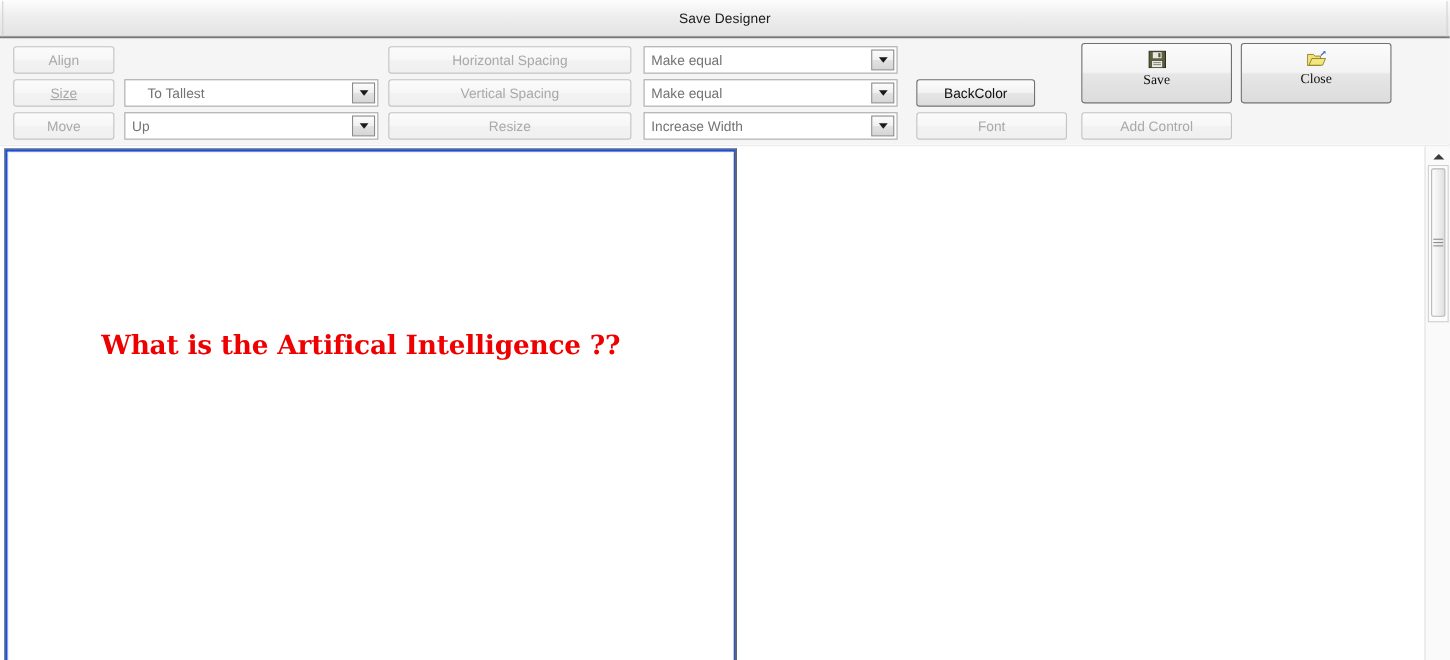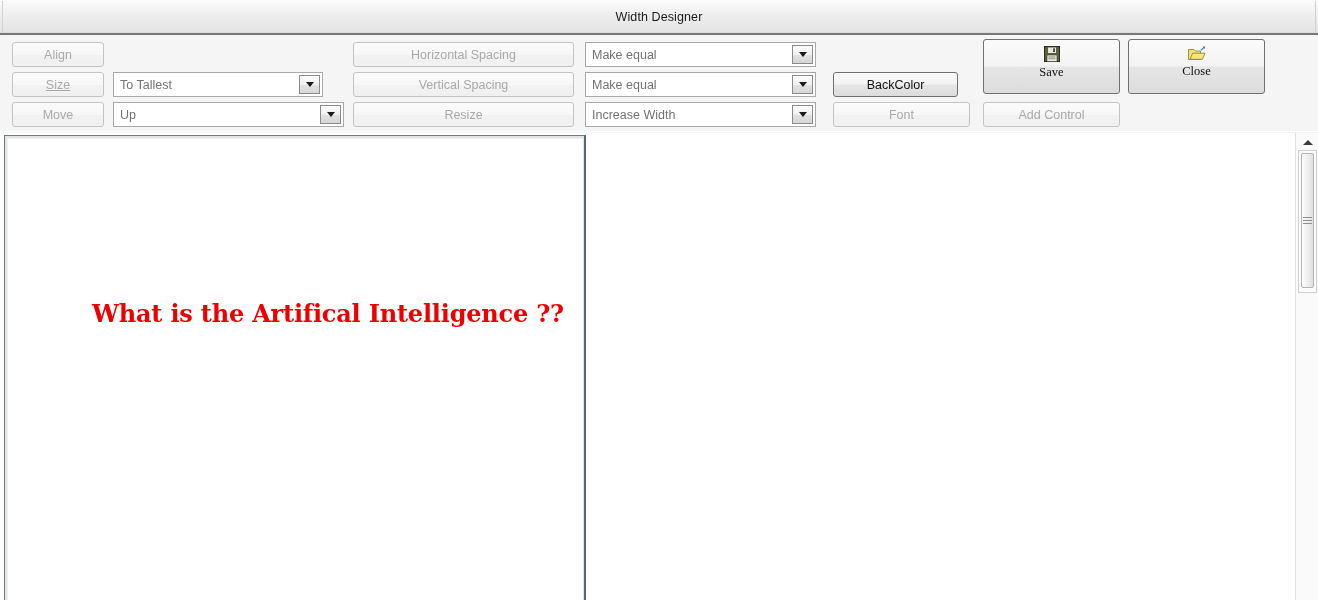--- a/index.html
+++ b/index.html
@@ -152,23 +152,23 @@
     position: absolute;
     left: 0; top: 133px;
     width: 1295px;
     height: 467px;
     background: #ffffff;
     box-sizing: border-box;
   }
   .form-panel {
     position: absolute;
     left: 4px; top: 2px;
-    width: 582px;
+    width: 666px;
     height: 465px;
-    background: #e5e5e5;
+    background: #1d4ed8;
     border-left: 1px solid #6f7a86;
     border-top: 1px solid #6f7a86;
     border-right: 2px solid #5d6872;
     border-bottom: none;
     box-sizing: border-box;
   }
   .form-inner {
     position: absolute;
     left: 2px; top: 2px; right: 1px; bottom: 0;
     background: #ffffff;
@@ -239,37 +239,37 @@
     margin: 2px 0;
   }
 </style>
 </head>
 <body>
 
 <div id="app">
 
   <div class="titlebar">
     <div class="titlebar-inner">
-      <div class="titlebar-text">Width Designer</div>
+      <div class="titlebar-text">Save Designer</div>
     </div>
   </div>
 
   <div class="toolbar">
 
     <div class="btn tw" style="left:12px; top:7px; width:92px; height:25px;">
       <span class="btn-label">Align</span>
     </div>
     <div class="btn tw" style="left:12px; top:37px; width:92px; height:25px;text-decoration:underline;">
       <span class="btn-label">Size</span>
     </div>
     <div class="btn tw" style="left:12px; top:67px; width:92px; height:25px;">
       <span class="btn-label">Move</span>
     </div>
 
-    <div class="combo" style="left:113px; top:37px; width:210px; height:25px;">
+    <div class="combo" style="left:113px; top:37px; width:231px; height:25px;padding-left:14px;">
       <div class="combo-value">To Tallest</div>
       <div class="combo-arrow">
           <span class="tri-down"></span>
         </div>
     </div>
     <div class="combo" style="left:113px; top:67px; width:231px; height:25px;">
       <div class="combo-value">Up</div>
       <div class="combo-arrow">
           <span class="tri-down"></span>
         </div>
@@ -297,21 +297,21 @@
           <span class="tri-down"></span>
         </div>
     </div>
     <div class="combo" style="left:585px; top:67px; width:231px; height:25px;">
       <div class="combo-value">Increase Width</div>
       <div class="combo-arrow">
           <span class="tri-down"></span>
         </div>
     </div>
 
-    <div class="btn enabled tw" style="left:833px; top:37px; width:125px; height:25px;">
+    <div class="btn enabled tw" style="left:833px; top:37px; width:108px; height:25px;">
       <span class="btn-label">BackColor</span>
     </div>
     <div class="btn tw" style="left:833px; top:67px; width:137px; height:25px;">
       <span class="btn-label">Font</span>
     </div>
 
     <div class="btn enabled big tw" style="left:983px; top:4px; width:137px; height:55px;">
       <span>
         <svg class="ico-floppy" viewBox="0 0 16 16" xmlns="http://www.w3.org/2000/svg">
           <rect x="0.5" y="0.5" width="15" height="15" fill="#5d5f3f" stroke="#2e2f1e"></rect>

